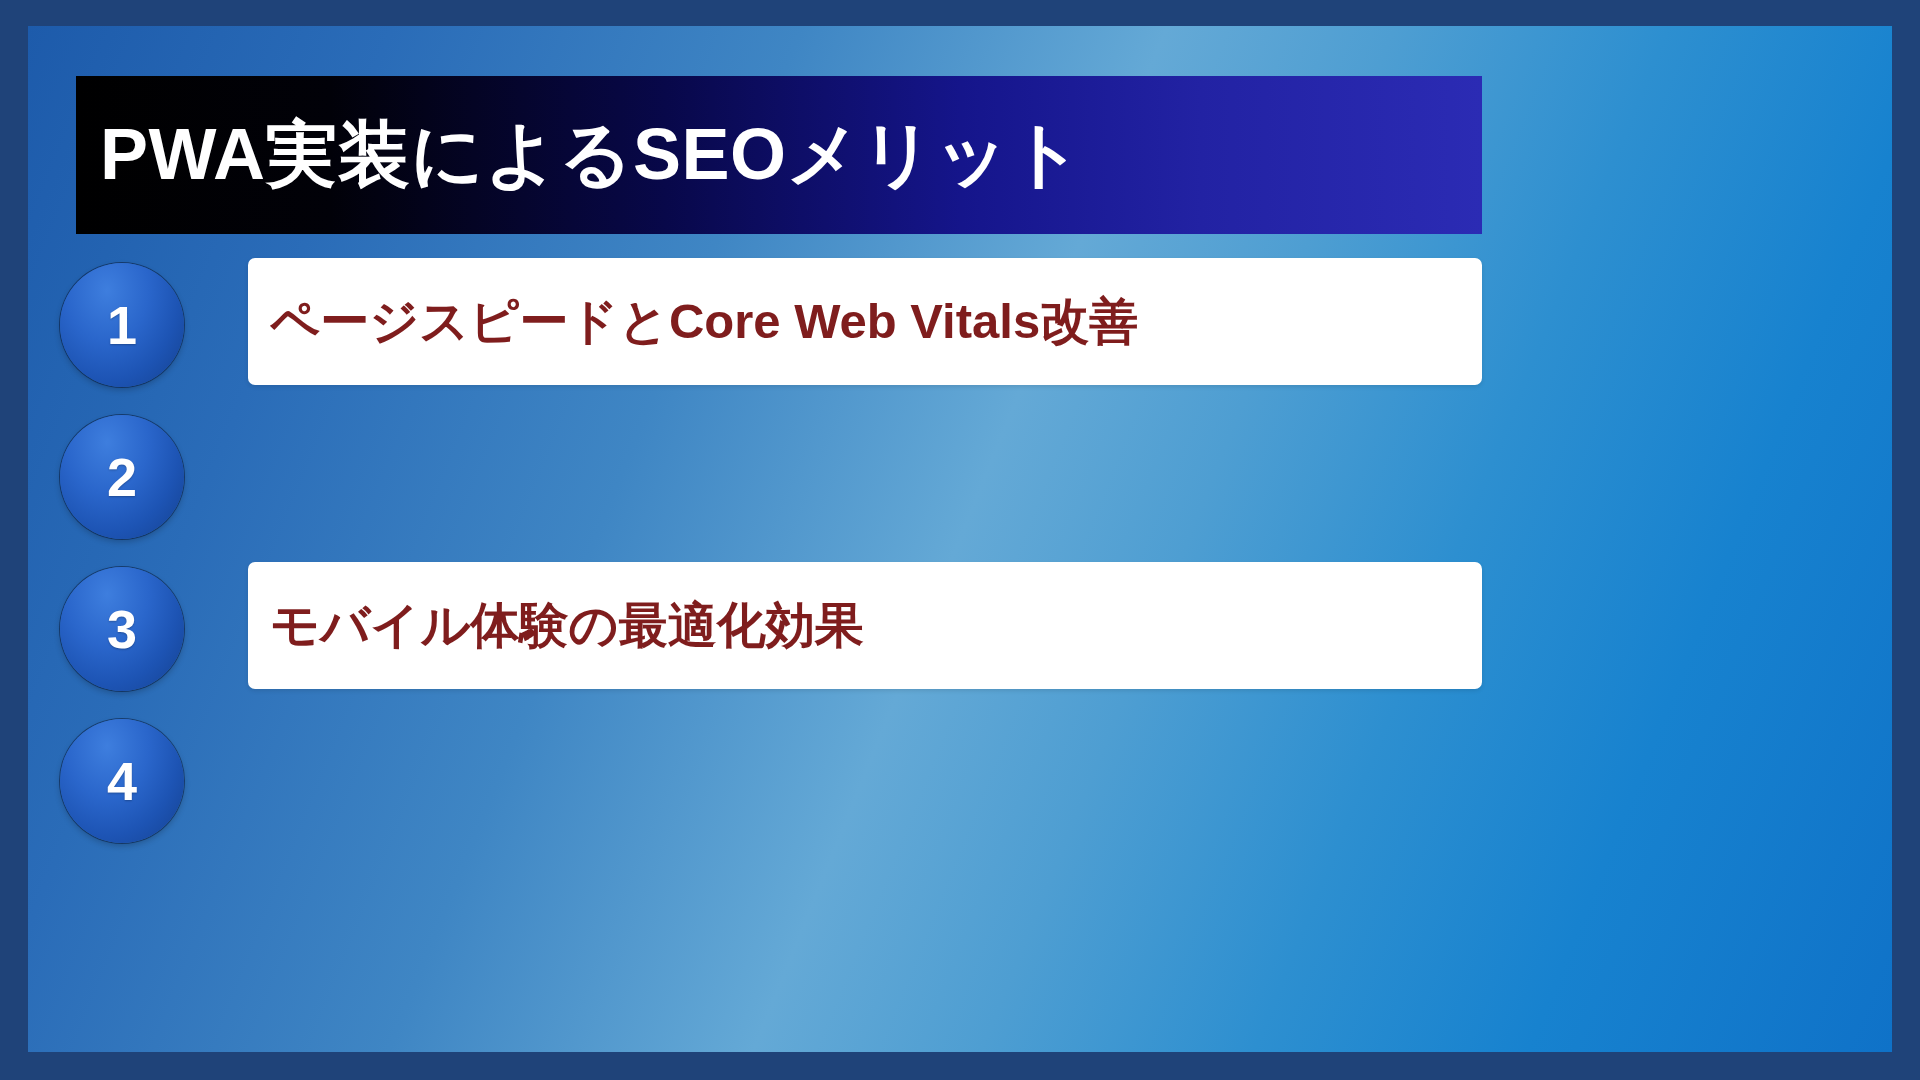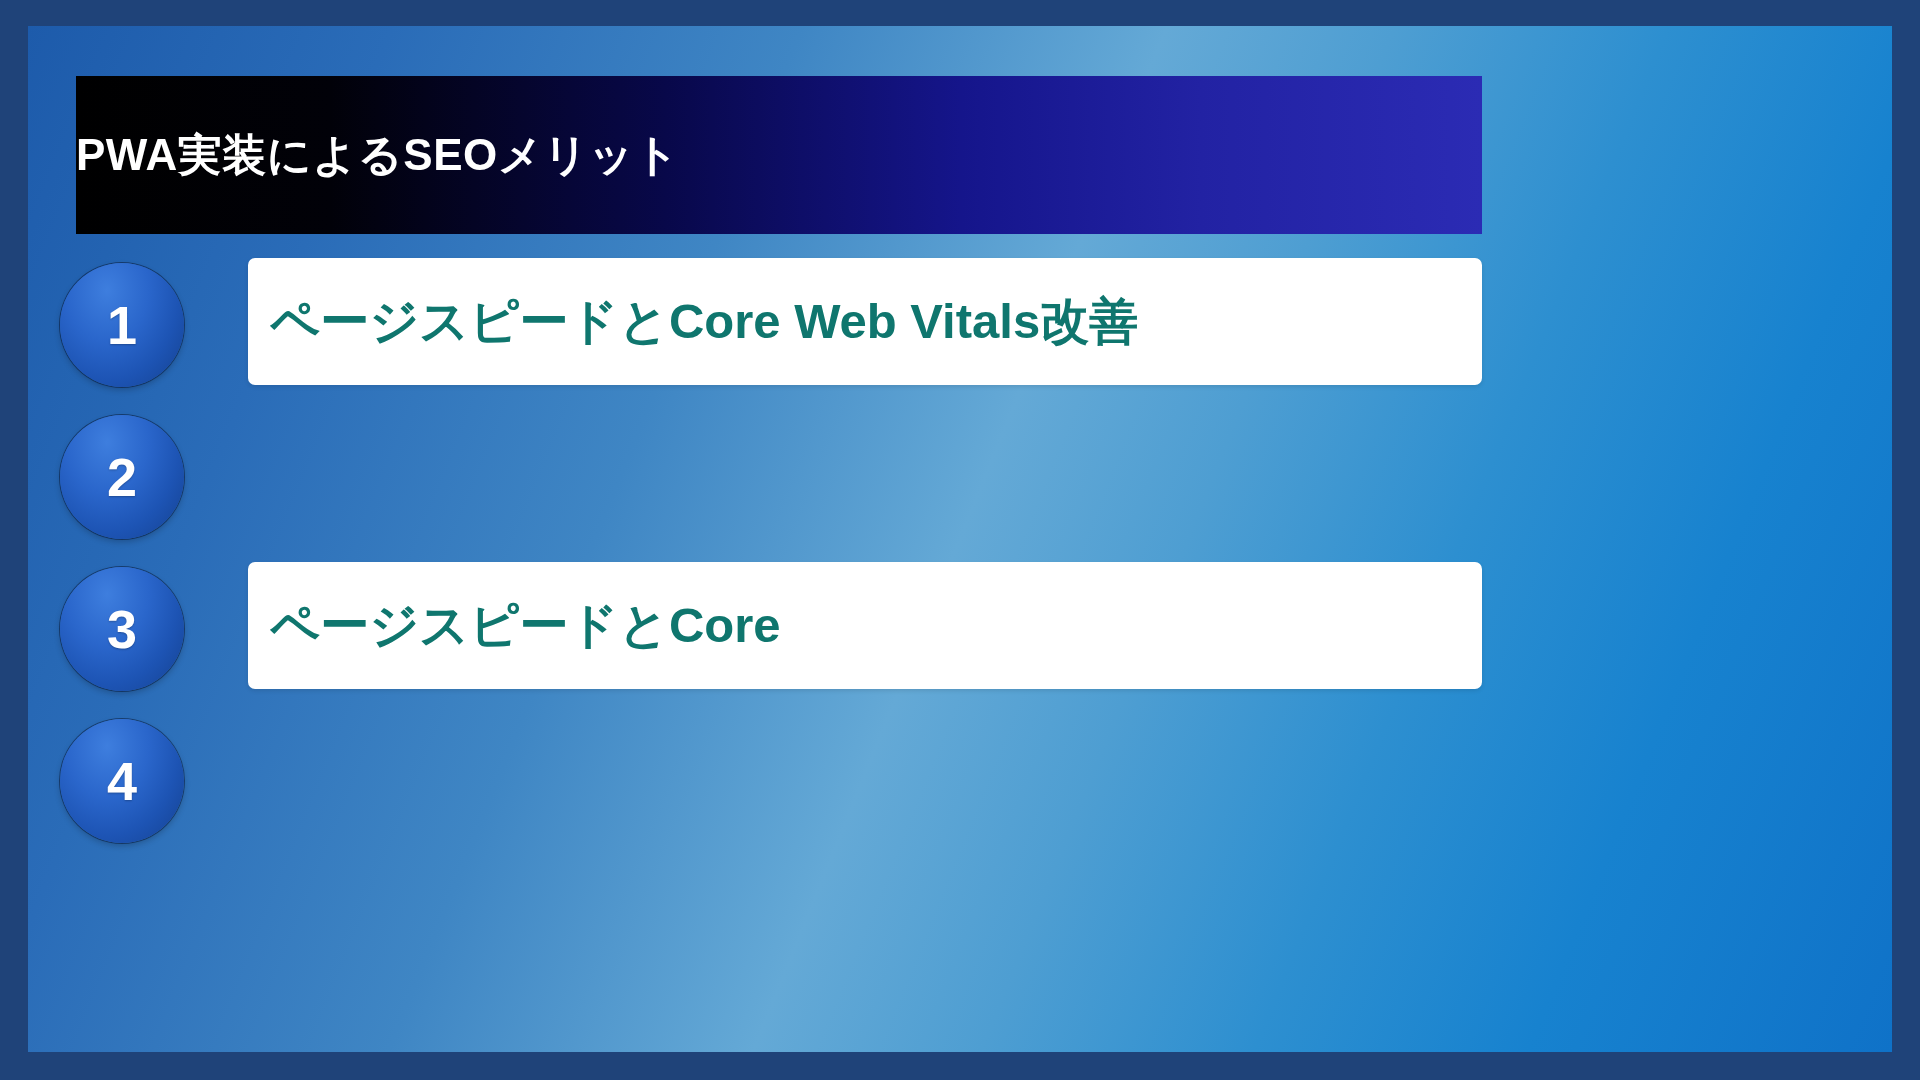--- a/index.html
+++ b/index.html
@@ -55,23 +55,24 @@
         #010108 18%,
         #08084a 42%,
         #15158b 63%,
         #2222a3 80%,
         #2b2bb4 100%);
     display: flex;
     align-items: center;
   }
   .title-text {
     color: #ffffff;
-    font-size: 44px;
+    font-size: 72px;
     font-weight: 700;
     letter-spacing: 0.5px;
+    padding-left: 24px;
     line-height: 1.1;
     white-space: nowrap;
   }
 
   
   .rows {
     position: absolute;
     left: 32px;
     top: 232px;
     width: 1424px;
@@ -114,21 +115,21 @@
     width: 1234px;
     height: 127px;
     background: #ffffff;
     border-radius: 7px;
     display: flex;
     align-items: center;
     box-shadow: 0 2px 4px rgba(0,0,0,0.10);
   }
   .card-text {
     padding-left: 22px;
-    color: #0f766e;
+    color: #7f1d1d;
     font-size: 49px;
     font-weight: 700;
     line-height: 1.1;
     white-space: nowrap;
   }
 </style>
 </head>
 <body>
 
 <div class="slide">
@@ -153,21 +154,21 @@
         <div class="num-badge">
           <span>2</span>
         </div>
       </div>
 
       <div class="row">
         <div class="num-badge">
           <span>3</span>
         </div>
         <div class="card">
-          <div class="card-text">ページスピードとCore</div>
+          <div class="card-text">モバイル体験の最適化効果</div>
         </div>
       </div>
 
       <div class="row">
         <div class="num-badge">
           <span>4</span>
         </div>
       </div>
 
     </div>

